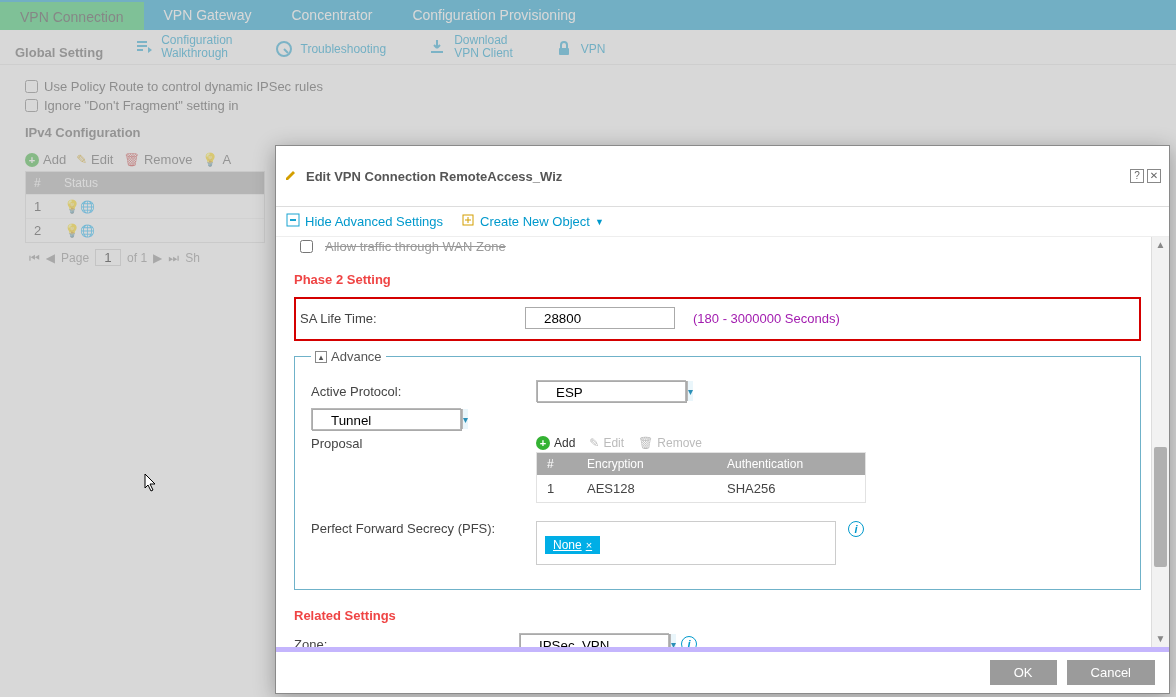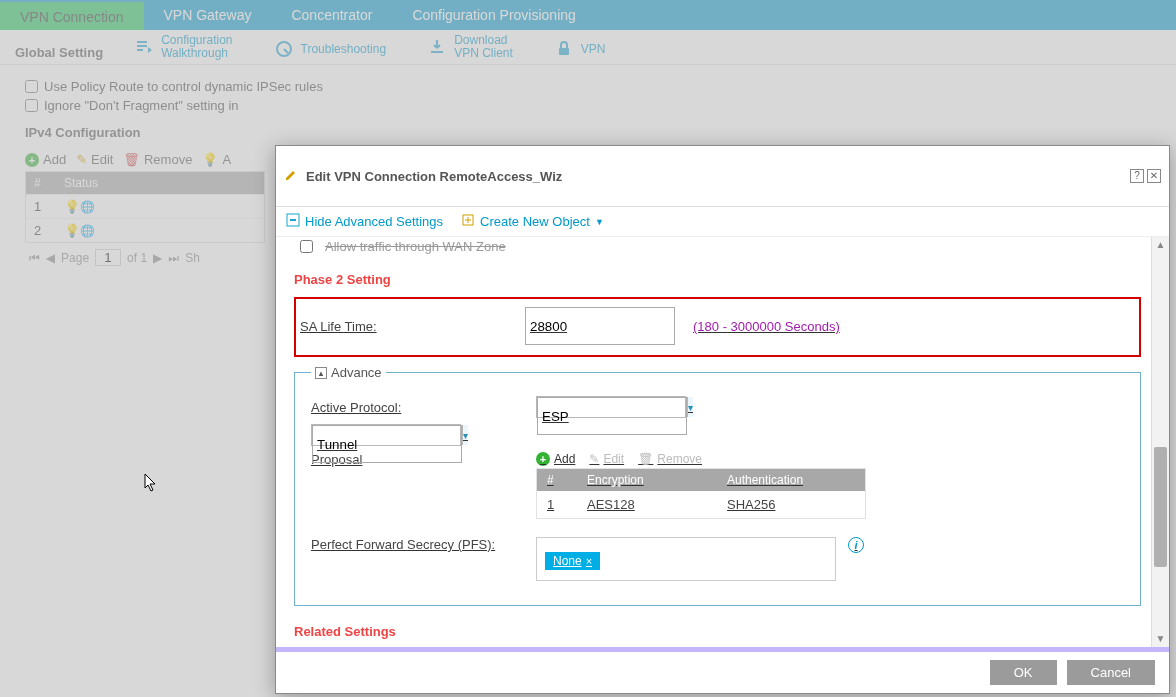--- a/index.html
+++ b/index.html
@@ -49,23 +49,23 @@
 .dialog-body .scrollbar { position:absolute; right:0; top:0; bottom:0; width:18px; background:#f2f2f2; border-left:1px solid #ddd; }
 .dialog-body .scrollbar .thumb { position:absolute; left:2px; right:2px; top:210px; height:120px; background:#b0b0b0; border-radius:2px; }
 .dialog-body .scrollbar .arrow { position:absolute; left:0; right:0; height:16px; text-align:center; color:#888; font-size:10px; line-height:16px; }
 .dialog-body .scrollbar .arrow.up { top:0; }
 .dialog-body .scrollbar .arrow.down { bottom:0; }
 
 .truncated-row { color:#999; text-align:center; margin-top:-2px; }
 .truncated-row .chk { color:#777; }
 
 .sechead2 { font-weight:bold; color:#ef4444; margin:18px 0 10px; }
-.frow { display:flex; align-items:center; margin:6px 0;text-decoration:underline; }
+.frow { display:flex; align-items:center; margin:6px 0; }
 .frow .flabel { width:225px; color:#444; }
-.frow input[type=text] { border:1px solid #aaa; height:38px; padding:2px 4px; width:150px; }
+.frow input[type=text] { border:1px solid #aaa; height:22px; padding:2px 18px; width:150px; }
 .frow .hint { margin-left:18px; color:#a21caf; }
 .redbox { border:2px solid #d40000; padding:2px 6px 4px 4px; }
 
 fieldset.adv { border:1px solid #6fb2c9; margin-top:8px; padding:10px 16px 18px 16px; position:relative; }
 fieldset.adv > legend { color:#555; padding:0 4px; display:flex; align-items:center; gap:4px; }
 .legend-toggle { width:12px; height:12px; border:1px solid #888; font-size:9px; line-height:10px; text-align:center; background:#fff; cursor:pointer; }
 
 .combo { display:flex; width:150px; border:1px solid #b8b8b8; height:22px; position:relative; background:#fff;}
 .combo input { border:none; flex:1; padding:2px 6px; outline:none; background:transparent;}
 .combo .dd { width:18px; background:#eaf6fb; border-left:1px solid #b8b8b8; display:flex; align-items:center; justify-content:center; font-size:10px; color:#2a8fb7; cursor:pointer;}

